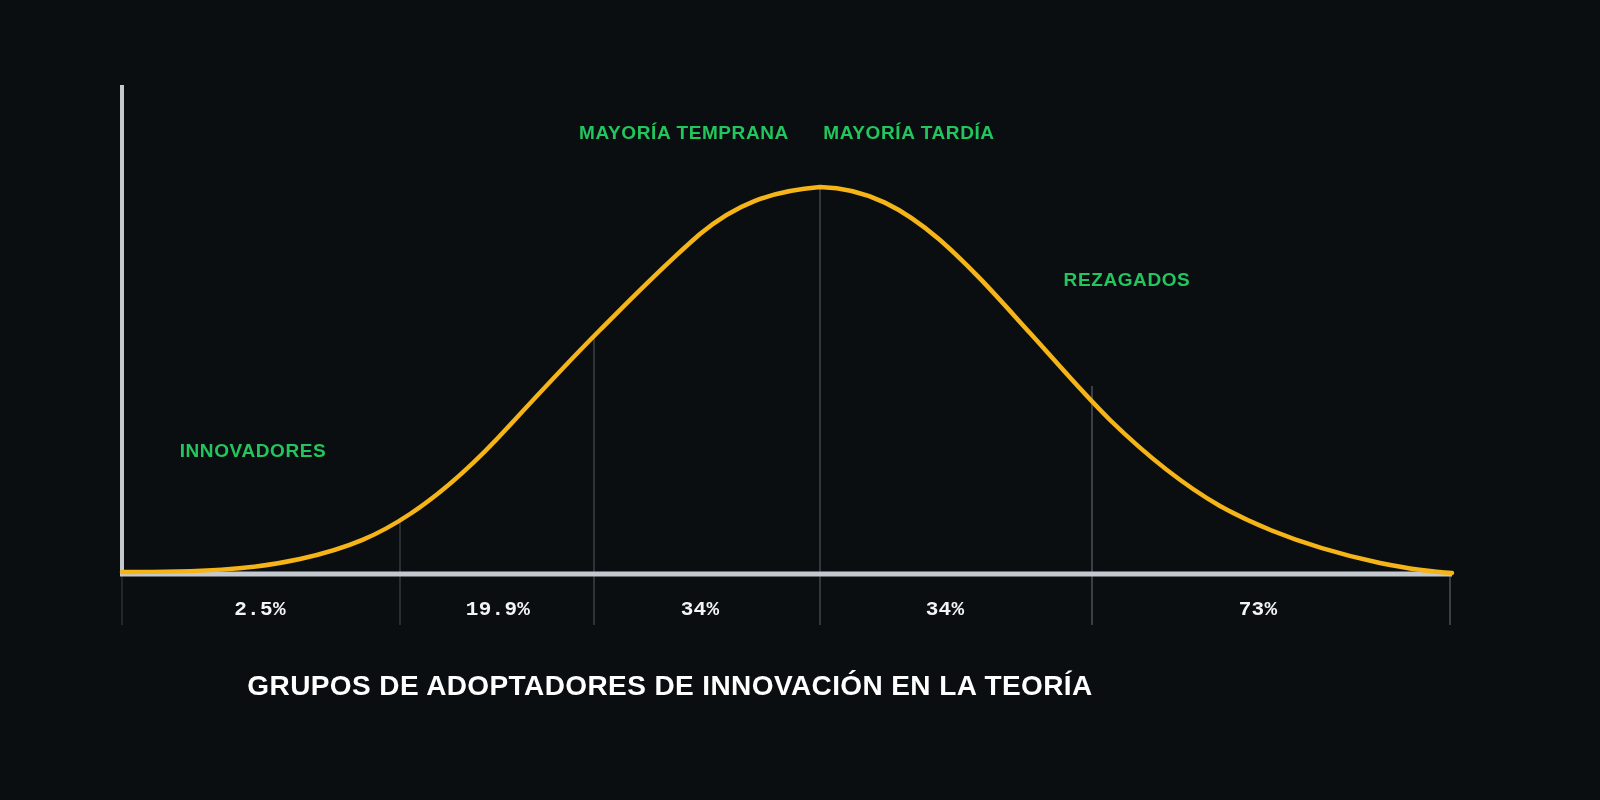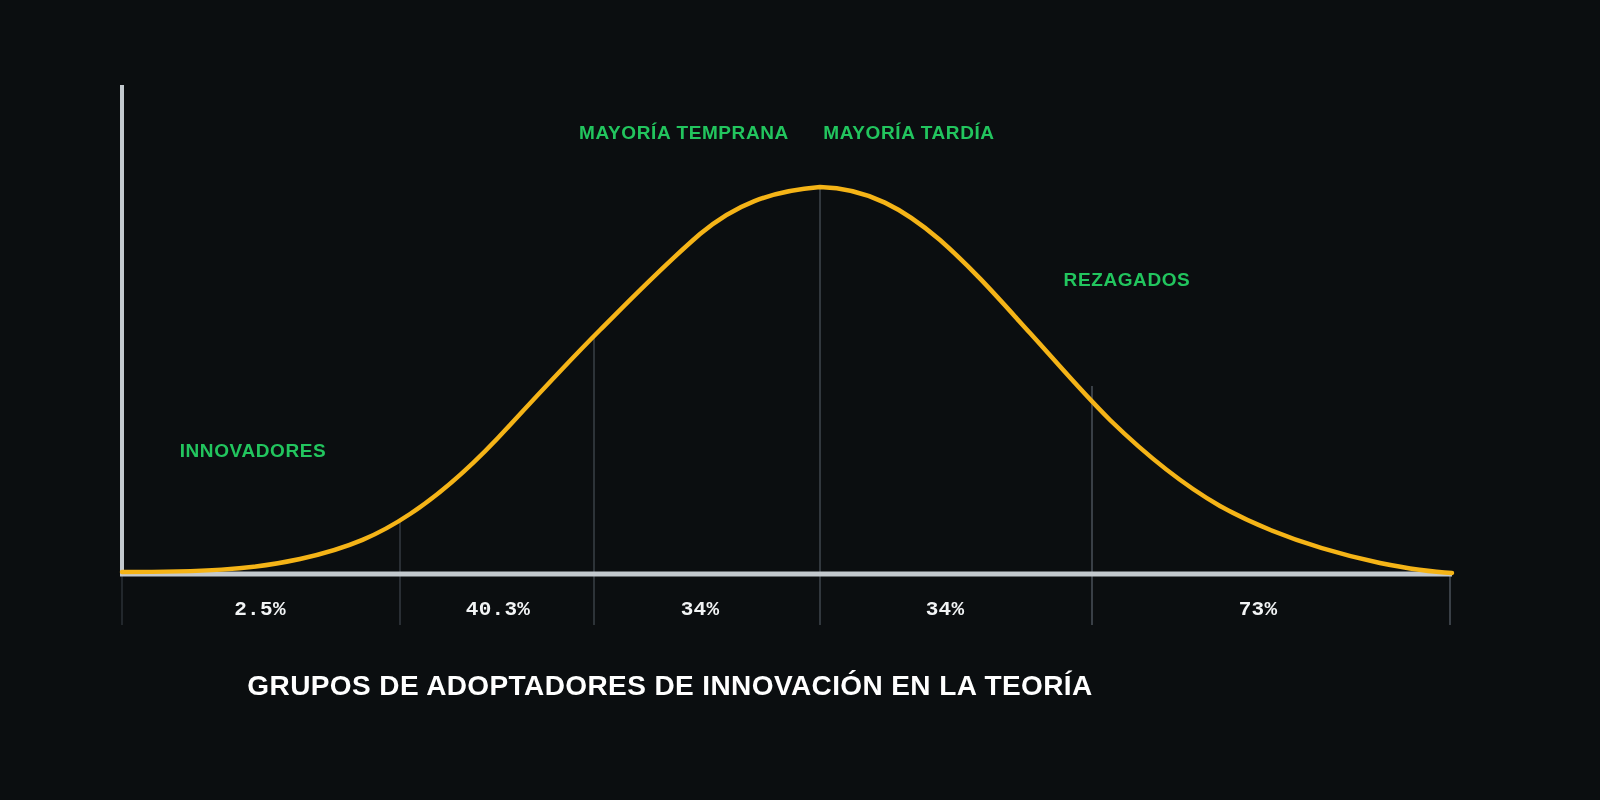--- a/index.html
+++ b/index.html
@@ -120,21 +120,21 @@
 
 
   <div class="seg-label" style="left:684px; top:122px;">MAYORÍA TEMPRANA</div>
 
   <div class="seg-label" style="left:909px; top:122px;">MAYORÍA TARDÍA</div>
 
   <div class="seg-label" style="left:1112px; top:269px;margin-left:15px;">REZAGADOS</div>
 
   <div class="tick-label" style="left:260px;">2.5%</div>
 
-  <div class="tick-label" style="left:498px;">40.3%</div>
+  <div class="tick-label" style="left:498px;">19.9%</div>
 
   <div class="tick-label" style="left:700px;">34%</div>
 
   <div class="tick-label" style="left:945px;">34%</div>
 
   <div class="tick-label" style="left:1258px;">73%</div>
 
   <div id="caption">
     <span class="cap-line">GRUPOS DE ADOPTADORES DE INNOVACIÓN EN LA TEORÍA</span>
   </div>

